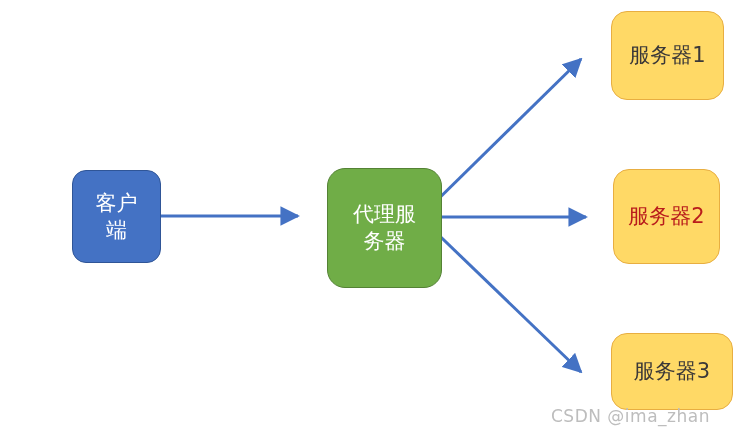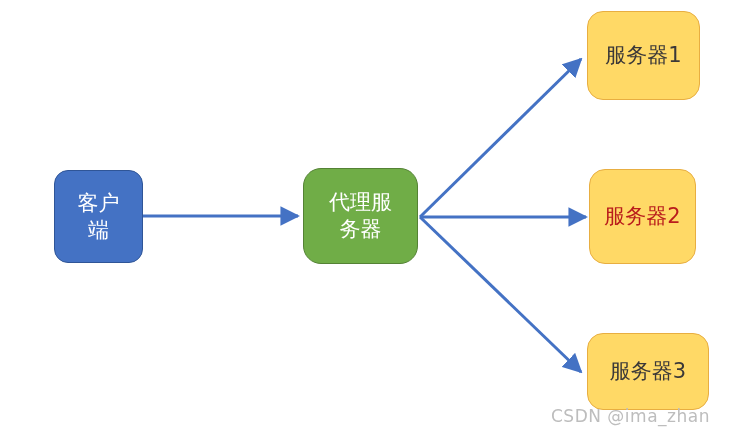--- a/index.html
+++ b/index.html
@@ -24,35 +24,36 @@
     z-index: 1;
   }
   .node {
     position: absolute;
     display: flex;
     align-items: center;
     justify-content: center;
     box-sizing: border-box;
     border: 1.5px solid transparent;
     z-index: 2;
+    margin-left: 24px;
   }
   .node .label {
     text-align: center;
     font-size: 21px;
     line-height: 27px;
   }
   #node-client {
-    left: 54px; top: 170px;
+    left: 48px; top: 170px;
     width: 89px; height: 93px;
     border-radius: 14px;
   }
   #node-client .label { width: 46px; }
   #node-proxy {
     left: 303px; top: 168px;
-    width: 115px; height: 96px;
+    width: 115px; height: 120px;
     border-radius: 18px;
   }
   #node-proxy .label { width: 70px; }
   #node-server1 {
     left: 587px; top: 11px;
     width: 113px; height: 89px;
     border-radius: 16px;
   }
   #node-server2 {
     left: 589px; top: 169px;

